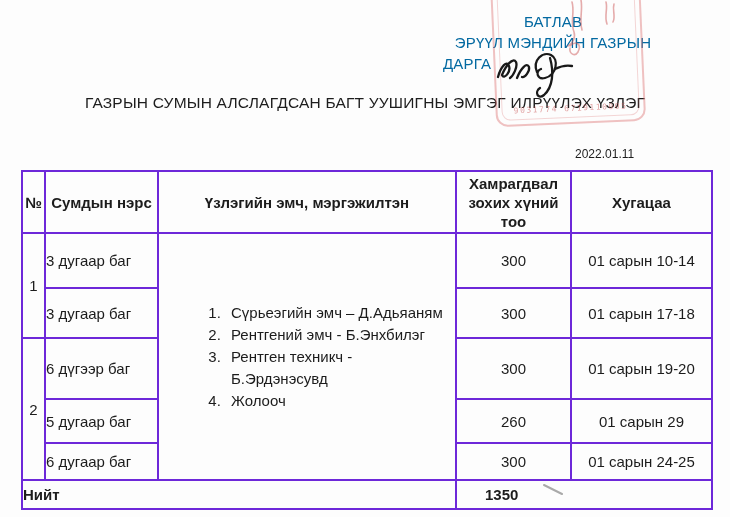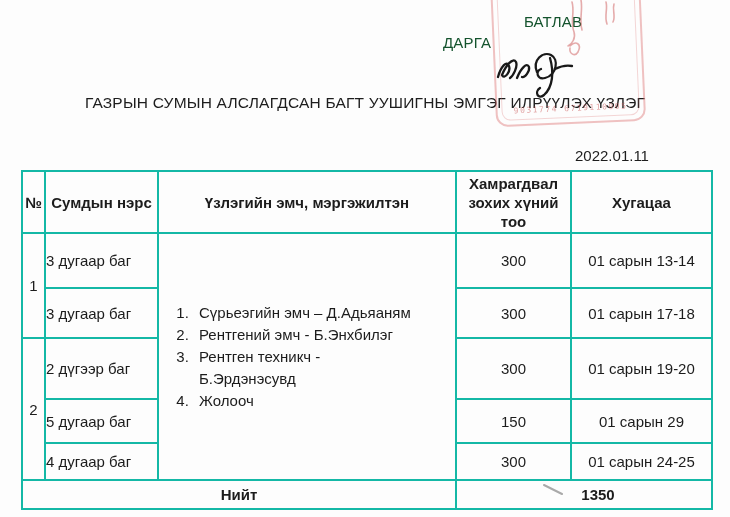--- a/index.html
+++ b/index.html
@@ -7,21 +7,21 @@
     width:730px;height:517px;position:relative;overflow:hidden;
     background:#fdfdfd;color:#1c1c1c;
     font-family:"Liberation Sans","DejaVu Sans",sans-serif;
   }
   .page{position:absolute;inset:0;}
 
   
   .approval{
     position:absolute;left:440px;top:11px;width:226px;
     font-size:15px;line-height:21px;text-align:center;
-    letter-spacing:.2px;color:#14532d;
+    letter-spacing:.2px;color:#0369a1;
   }
   .approval .line3{display:flex;justify-content:space-between;padding:0 3px;}
 
   
   .signature{position:absolute;left:491px;top:45px;width:96px;height:56px;z-index:5;}
 
   
   .stamp{
     position:absolute;left:492px;top:-70px;width:146px;height:190px;
     border:2px solid rgba(219,110,110,.42);border-radius:12px;
@@ -35,43 +35,43 @@
     font-size:8px;letter-spacing:1.5px;color:rgba(203,88,88,.55);
     font-family:"DejaVu Sans Mono",monospace;
   }
   .stamp-marks{position:absolute;left:548px;top:0;width:95px;height:105px;z-index:2;}
 
   
   .doc-title{
     position:absolute;left:0;top:92px;width:730px;text-align:center;
     font-size:15.5px;line-height:22px;color:#1d1d1d;letter-spacing:.2px;
   }
-  .doc-date{position:absolute;left:575px;top:147px;font-size:15px;color:#1d1d1d;}
+  .doc-date{position:absolute;left:575px;top:147px;font-size:12px;color:#1d1d1d;}
 
   
   table.sched{
     position:absolute;left:21px;top:170px;width:690px;
     border-collapse:collapse;table-layout:fixed;
     font-size:15px;color:#1c1c1c;
   }
   table.sched th,table.sched td{
-    border:2px solid #14b8a6;padding:0;vertical-align:middle;
+    border:2px solid #6d28d9;padding:0;vertical-align:middle;
   }
   table.sched th{font-weight:bold;text-align:center;line-height:19px;}
   th.h-count{padding:0 7px;}
   th.h-sum{padding:0 18px;}
   td.no-cell{text-align:center;}
   td.bag-cell{text-align:left;padding-left:10px;}
   td.count-cell,td.period-cell{text-align:center;margin-top:43px;}
   td.doctors-cell{vertical-align:middle;}
   ol.doctors{
-    margin:0;padding-left:34px;width:230px;line-height:22px;
+    margin:12px;padding-left:54px;width:230px;line-height:22px;
   }
   ol.doctors li{padding-left:6px;white-space:pre-line;}
-  tfoot td{font-weight:bold;text-align:center;margin-top:12px;}
+  tfoot td{font-weight:bold;text-align:left;margin-top:12px;}
   tfoot td.total-cell{padding-left:28px;border-radius:14px;}
 
   .pencil-mark{position:absolute;left:542px;top:482px;width:28px;height:16px;z-index:3;}
 </style>
 </head>
 <body>
 
 <div class="page">
 
   <div class="stamp">
@@ -83,20 +83,21 @@
       <path d="M24,2 C27,12 22,22 26,32 C28,38 24,44 20,46"></path>
       <path d="M33,0 C35,10 31,20 34,30"></path>
       <path d="M22,46 C28,40 34,44 30,52 C27,57 21,54 22,48"></path>
       <path d="M58,2 C60,9 56,16 59,24"></path>
       <path d="M66,4 C64,10 68,16 65,22"></path>
     </g>
   </svg>
 
   <div class="approval">
     <div>БАТЛАВ</div>
+    <div>ЭРҮҮЛ МЭНДИЙН ГАЗРЫН</div>
     <div class="line3">
       <span>ДАРГА</span>
     </div>
   </div>
 
   <svg class="signature" viewBox="0 0 96 56">
     <g fill="none" stroke="#191919" stroke-width="2.3" stroke-linecap="round">
       <path d="M7,32 C10,21 16,15 18,21 C20,27 13,35 11,30 C15,20 22,12 25,17 C27,22 22,31 19,33"></path>
       <path d="M26,33 C30,23 36,17 38,22 C39,26 34,33 31,32"></path>
       <path d="M46,27 C41,15 52,6 60,10 C68,14 66,30 54,33 C46,35 44,26 50,24"></path>
@@ -135,40 +136,40 @@
         <td class="doctors-cell" rowspan="5">
           <ol class="doctors">
             <li>Сүрьеэгийн эмч – Д.Адьяаням</li>
             <li>Рентгений эмч - Б.Энхбилэг</li>
             <li>Рентген техникч -
 Б.Эрдэнэсувд</li>
             <li>Жолооч</li>
           </ol>
         </td>
         <td class="count-cell">300</td>
-        <td class="period-cell">01 сарын 13-14</td>
+        <td class="period-cell">01 сарын 10-14</td>
       </tr>
       <tr style="height:50px">
         <td class="bag-cell">3 дугаар баг</td>
         <td class="count-cell">300</td>
         <td class="period-cell">01 сарын 17-18</td>
       </tr>
       <tr style="height:61px">
         <td class="no-cell" rowspan="3">2</td>
-        <td class="bag-cell">2 дүгээр баг</td>
+        <td class="bag-cell">6 дүгээр баг</td>
         <td class="count-cell">300</td>
         <td class="period-cell">01 сарын 19-20</td>
       </tr>
       <tr style="height:44px">
         <td class="bag-cell">5 дугаар баг</td>
-        <td class="count-cell">150</td>
+        <td class="count-cell">260</td>
         <td class="period-cell">01 сарын 29</td>
       </tr>
       <tr style="height:37px">
-        <td class="bag-cell">4 дугаар баг</td>
+        <td class="bag-cell">6 дугаар баг</td>
         <td class="count-cell">300</td>
         <td class="period-cell">01 сарын 24-25</td>
       </tr>
     </tbody>
     <tfoot>
       <tr style="height:29px">
         <td colspan="3">Нийт</td>
         <td colspan="2" class="total-cell">1350</td>
       </tr>
     </tfoot>

